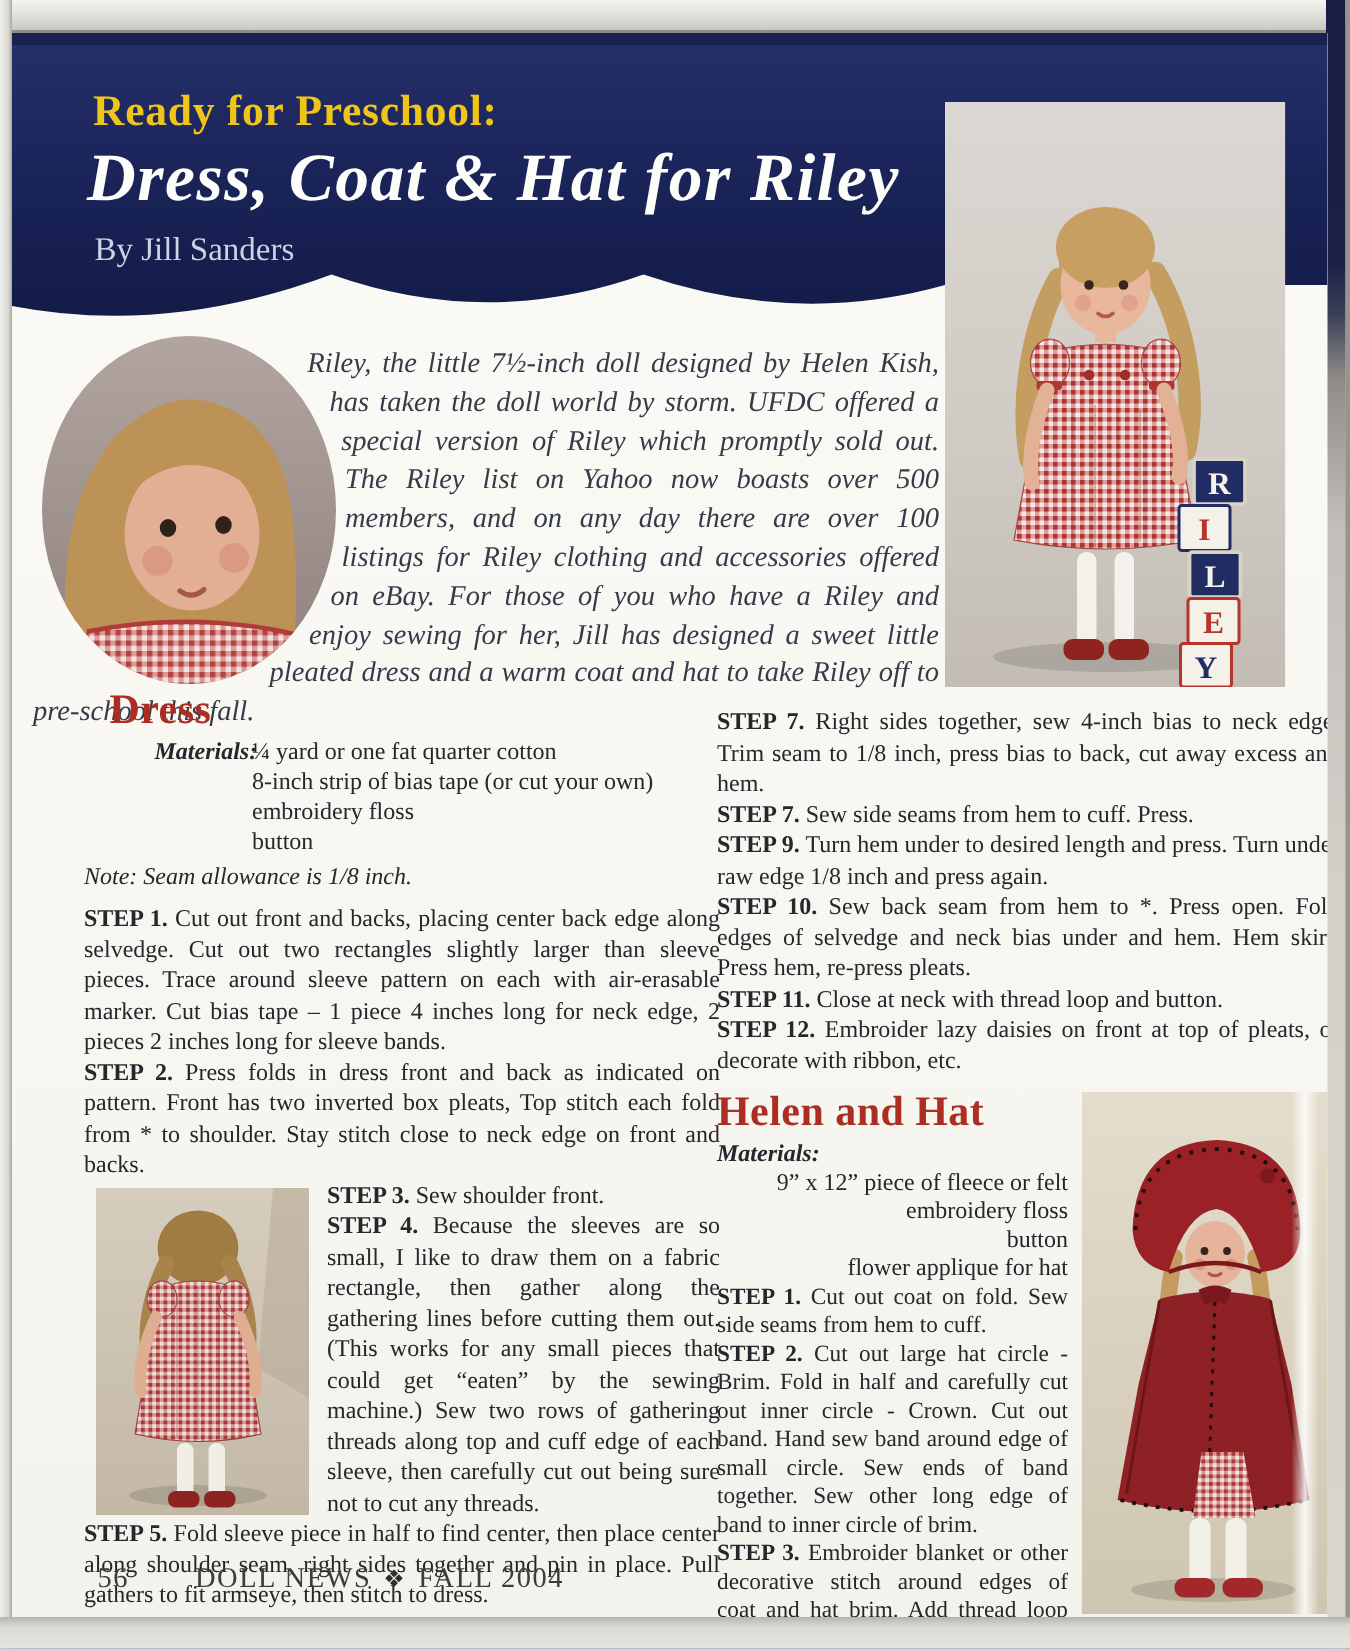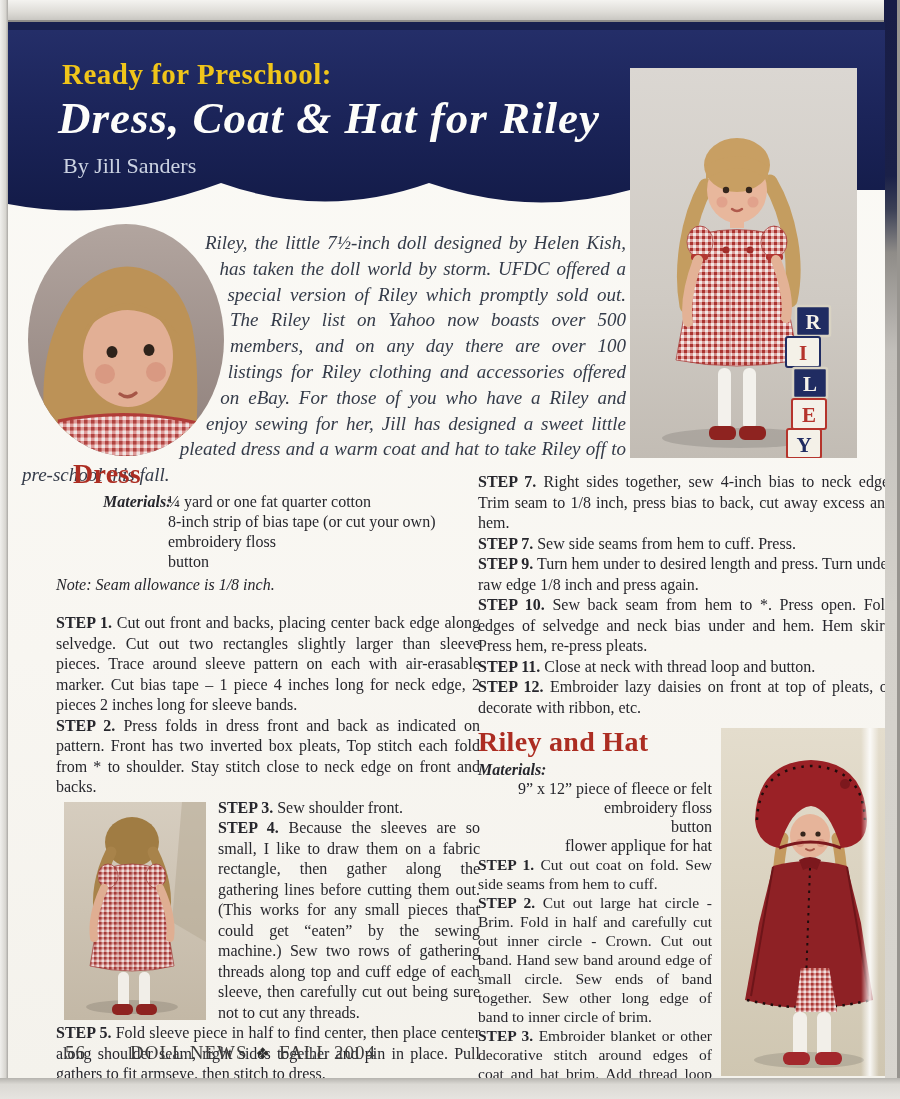--- a/index.html
+++ b/index.html
@@ -41,21 +41,21 @@
   .col-right{position:absolute;left:470px;top:430px;width:415px;}
   h2.sect{margin:0 0 2px 0;font-size:28px;color:#ac2d22;font-weight:bold;letter-spacing:.3px;}
   h2.dress-h{margin-left:17px;font-family:Liberation Serif, serif;}
   h2.coat-h{margin-top:8px;}
   .materials{display:flex;font-size:16px;line-height:20px;color:#26262c;margin-bottom:2px;}
   .materials .mlabel{width:112px;padding-left:47px;font-weight:bold;font-style:italic;flex:none;}
   .materials .mitems div{white-space:nowrap;}
   .materials-coat{font-size:16px;line-height:19px;color:#26262c;}
   .materials-coat .mlabel{font-weight:bold;font-style:italic;}
   .materials-coat .mitems{padding-left:28px;text-align:right;}
-  .note{font-size:16px;font-style:italic;color:#26262c;line-height:21px;margin:1px 0 18px 0;}
+  .note{font-size:16px;font-style:italic;color:#26262c;line-height:21px;margin:1px 0 8px 0;}
   .steps p{margin:0;font-size:16px;line-height:20.5px;color:#26262c;text-align:justify;}
   .steps p b{font-weight:bold;}
   .steps-right p:first-child{margin-top:20px;}
   .coat-steps p{font-size:15.5px;line-height:19px;}
   
   .footer{position:absolute;left:57px;top:1020px;font-size:19px;color:#3c3c3c;letter-spacing:1px;}
   .footer .pnum{margin-right:44px;}
   .footer .sep{color:#2e2e2e;margin:0 8px;font-size:16px;}
 </style>
 </head>
@@ -300,21 +300,21 @@
 
             <path d="M80,240 L108,240 L116,284 L74,284 Z" fill="url(#gingC)"></path>
 
             <rect x="72" y="284" width="14" height="48" rx="6" fill="#f2efe9"></rect>
             <rect x="96" y="284" width="14" height="48" rx="6" fill="#f2efe9"></rect>
             <rect x="62" y="324" width="27" height="13" rx="6" fill="#a3282c"></rect>
             <rect x="94" y="324" width="27" height="13" rx="6" fill="#a3282c"></rect>
             <rect x="140" y="0" width="18" height="348" fill="url(#streak)"></rect>
           </svg>
         </div>
-        <h2 class="sect coat-h">Riley and Hat</h2>
+        <h2 class="sect coat-h">Helen and Hat</h2>
         <div class="materials-coat">
           <div class="mlabel">Materials:</div>
           <div class="mitems">
             <div>9” x 12” piece of fleece or felt</div>
             <div>embroidery floss</div>
             <div>button</div>
             <div>flower applique for hat</div>
           </div>
         </div>
         <div class="steps coat-steps">

